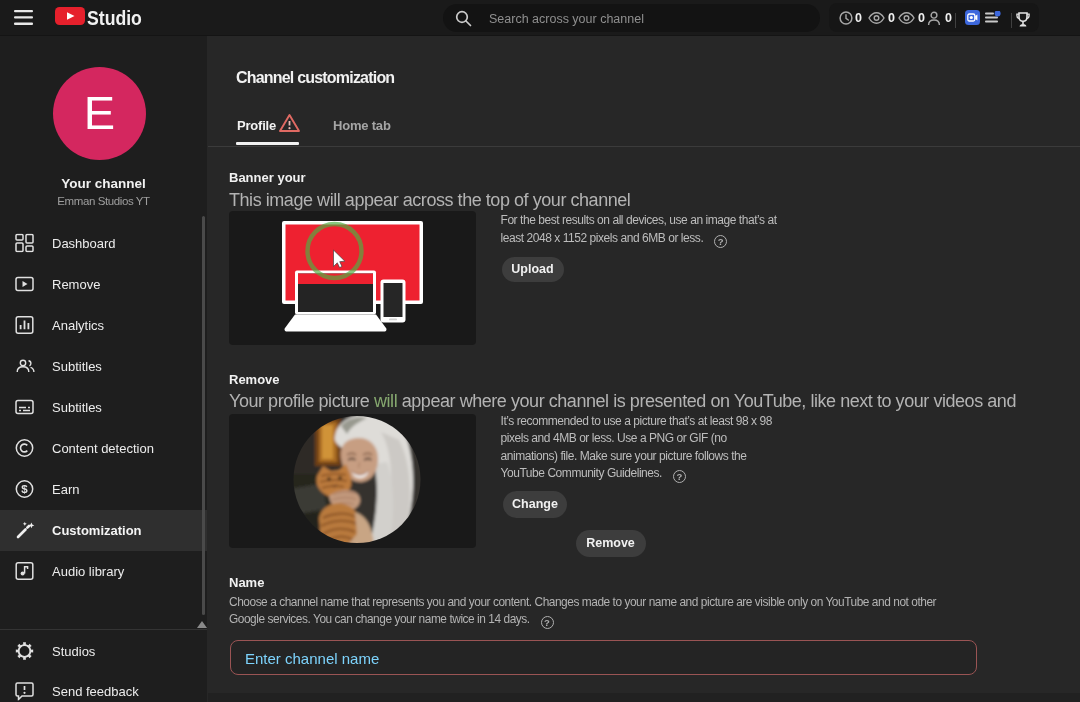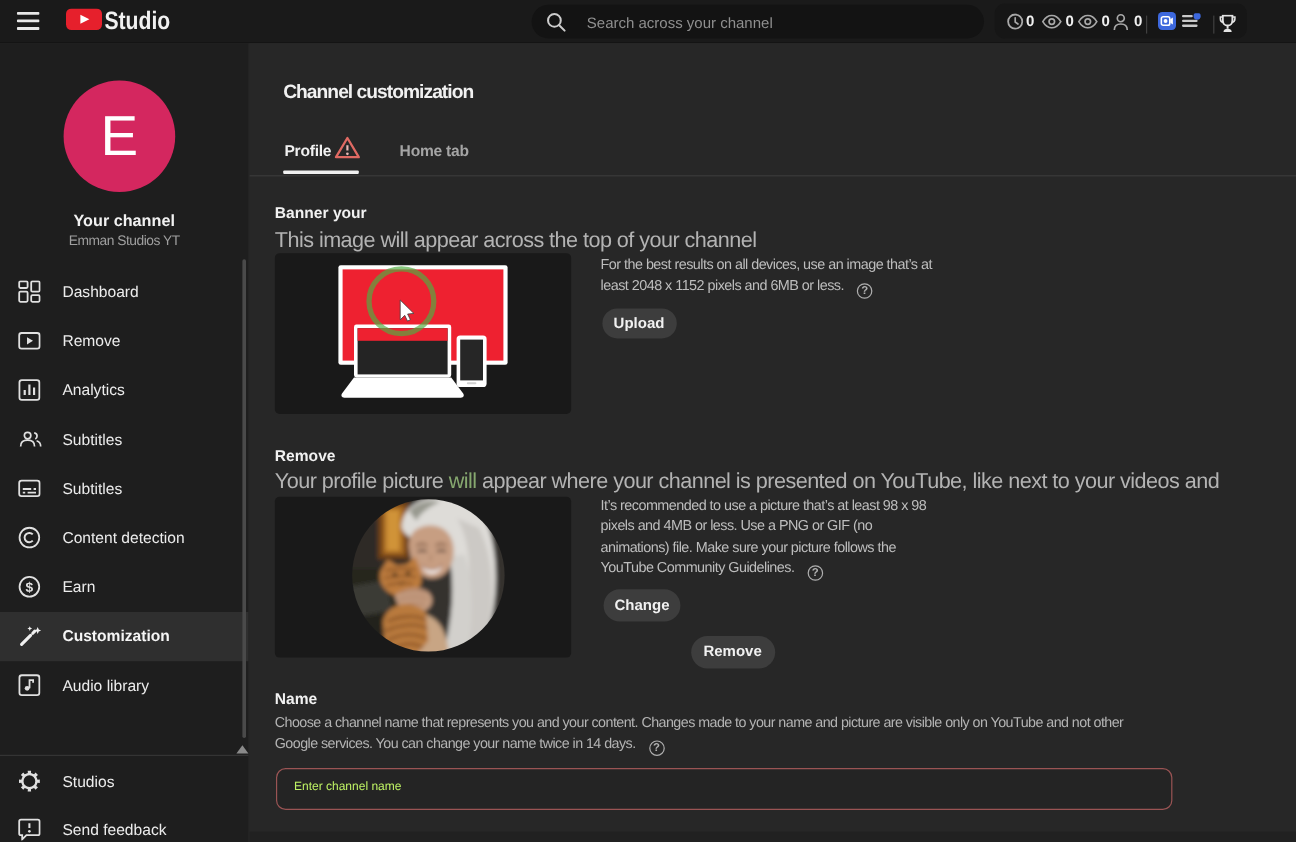--- a/index.html
+++ b/index.html
@@ -314,16 +314,16 @@
       </svg>
     </div>
     <div class="coltext" style="top:376.5px;">It’s recommended to use a picture that’s at least 98 x 98<br>pixels and 4MB or less. Use a PNG or GIF (no<br>animations) file. Make sure your picture follows the<br>YouTube Community Guidelines.&nbsp;<span style="display:inline-block;width:13px;height:13px;border:1.5px solid #b0b0b0;border-radius:50%;color:#b0b0b0;font-size:9.5px;font-weight:bold;text-align:center;line-height:12.5px;vertical-align:-3px;margin-left:8px;letter-spacing:0;">?</span></div>
         <div class="btn" style="left:295px;top:454.5px;width:64px;height:27px;line-height:27px;">Change</div>
     <div class="btn" style="left:367.5px;top:454px;width:70px;height:27px;line-height:27px;margin-top:40px;">Remove</div>
 
     <div class="hdr" style="top:539px;">Name</div>
     <div class="desc" style="top:557.5px;white-space:nowrap;line-height:17.8px;font-size:11.9px;">Choose a channel name that represents you and your content. Changes made to your name and picture are visible only on YouTube and not other<br>Google services. You can change your name twice in 14 days.&nbsp;<span style="display:inline-block;width:13px;height:13px;border:1.5px solid #b0b0b0;border-radius:50%;color:#b0b0b0;font-size:9.5px;font-weight:bold;text-align:center;line-height:12.5px;vertical-align:-3px;margin-left:8px;letter-spacing:0;">?</span></div>
         <div class="abs" style="left:0;top:657px;width:872px;height:9px;background:rgba(0,0,0,0.14);"></div>
     <div class="abs" style="left:22px;top:604px;width:747px;height:35px;border:1.4px solid #9a5454;border-radius:8px;background:#242424;">
-      <div class="abs" style="left:14px;top:8.5px;font-size:10px;color:#bef264;">Enter channel name</div>
+      <div class="abs" style="left:14px;top:8.5px;font-size:15px;color:#7dd3fc;">Enter channel name</div>
     </div>
   </div>
 </div>
 
 </body></html>

